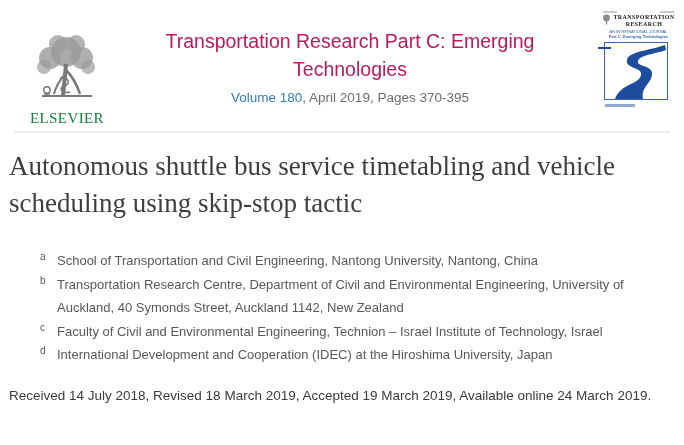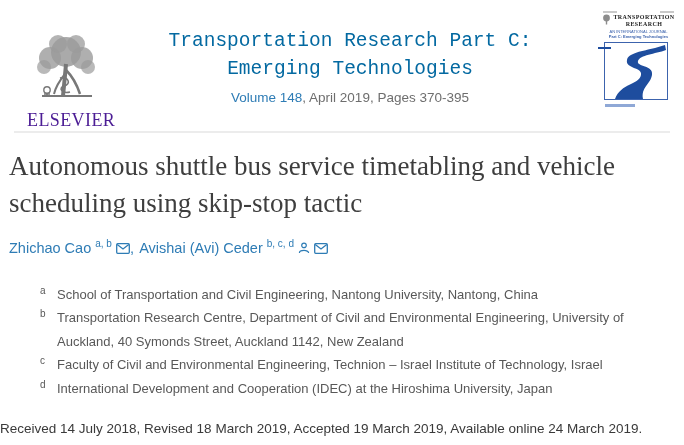--- a/index.html
+++ b/index.html
@@ -3,24 +3,24 @@
 <meta charset="utf-8">
 <style>
   * { margin:0; padding:0; box-sizing:border-box; }
   html,body { background:#ffffff; }
   body { font-family:"Liberation Sans", sans-serif; }
   .page { position:relative; width:684px; height:445px; background:#fff; overflow:hidden; }
 
   
   .banner { position:relative; height:133px; }
   .elsevier-logo { position:absolute; left:27px; top:34px; width:80px; text-align:center; cursor:pointer; }
-  .elsevier-word { font-family:"Liberation Serif", serif; font-size:18px; letter-spacing:0.4px;
-                   color:#4c1d95; margin-top:2px; }
+  .elsevier-word { font-family:"Liberation Serif", serif; font-size:15px; letter-spacing:0.4px;
+                   color:#15803d; margin-top:2px; }
   .journal-info { position:absolute; left:132px; width:436px; top:28px; text-align:center; }
-  .journal-title { font-weight:400; font-size:19.5px; line-height:27.5px; color:#0369a1; cursor:pointer;font-family:Liberation Mono, monospace; }
+  .journal-title { font-weight:400; font-size:19.5px; line-height:27.5px; color:#be185d; cursor:pointer; }
   .volume-line { margin-top:7px; font-size:13.5px; color:#6e6e6e; }
   .volume-link { color:#2e7cb5; text-decoration:none; cursor:pointer; }
 
   
   .cover { position:absolute; right:3px; top:8px; width:85px; height:116px; background:#fff; cursor:pointer; }
   .cover-corner-row { display:flex; justify-content:space-between; padding:3px 7px 1px 7px; }
   .corner-bar { width:14px; height:2px; background:#c9c9c9; }
   .cover-masthead { display:flex; align-items:flex-start; justify-content:center; gap:2px; padding:0 4px; }
   .cover-title-lines { text-align:center; }
   .cover-title { font-family:"Liberation Serif", serif; font-weight:700; font-size:6px;
@@ -42,21 +42,21 @@
   .author-link { color:#2e7cb5; text-decoration:none; cursor:pointer; }
   .authors sup { font-size:10px; margin-left:4px; }
   .author-icon { margin-left:4px; vertical-align:-1px; cursor:pointer; }
   .author-sep { color:#2e7cb5; margin-right:2px; }
 
   .affiliations { margin:27px 0 0 31px; list-style:none; }
   .aff-row { display:grid; grid-template-columns:17px 1fr; font-size:13px; line-height:23.5px;
              color:#585858; max-width:607px; }
   .aff-label { font-size:10px; position:relative; top:-4px; }
 
-  .dates { margin-top:21px; font-size:13.5px; color:#3a3a3a; }
+  .dates { margin-top:21px; padding-left:9px; font-size:13.5px; color:#3a3a3a; }
 </style>
 </head>
 <body>
 
 <div class="page">
 
   <div class="banner">
 
     <div class="elsevier-logo">
       <svg width="74" height="70" viewBox="0 0 74 70">
@@ -77,21 +77,21 @@
           <path d="M12 62 L62 62" stroke-width="1.8"></path>
           <circle cx="17" cy="56" r="3.2" stroke-width="1.4"></circle>
           <path d="M17 59 L17 62 M14 60 L20 60" stroke-width="1.4"></path>
         </g>
       </svg>
       <div class="elsevier-word">ELSEVIER</div>
     </div>
 
     <div class="journal-info">
       <div class="journal-title">Transportation Research Part C: Emerging Technologies</div>
-      <div class="volume-line"><span class="volume-link">Volume 148</span><span>, April 2019, Pages 370-395</span></div>
+      <div class="volume-line"><span class="volume-link">Volume 180</span><span>, April 2019, Pages 370-395</span></div>
     </div>
 
     <div class="cover">
       <div class="cover-corner-row">
         <span class="corner-bar"></span>
         <span class="corner-bar"></span>
       </div>
       <div class="cover-masthead">
         <svg width="9" height="12" viewBox="0 0 9 12">
           <circle cx="4.5" cy="4" r="3.4" fill="#8c8c8c"></circle>
@@ -120,33 +120,20 @@
       <div class="cover-footer-bar"></div>
     </div>
   </div>
 
   <hr class="divider">
 
   <div class="main">
 
     <h1 class="article-title">Autonomous shuttle bus service timetabling and vehicle scheduling using skip-stop tactic</h1>
 
-    <div class="authors">
-      <a class="author-link"><span>Zhichao Cao</span><sup>a, b</sup></a><svg class="author-icon" width="14" height="11" viewBox="0 0 14 11">
-        <rect x="0.7" y="0.7" width="12.6" height="9.6" rx="1" fill="none" stroke="#2e7cb5" stroke-width="1.3"></rect>
-        <path d="M1.2 1.4 L7 6 L12.8 1.4" fill="none" stroke="#2e7cb5" stroke-width="1.3"></path>
-      </svg><span class="author-sep">,</span>
-      <a class="author-link"><span>Avishai (Avi) Ceder</span><sup>b, c, d</sup></a><svg class="author-icon" width="12" height="12" viewBox="0 0 12 12">
-        <circle cx="6" cy="3.4" r="2.3" fill="none" stroke="#2e7cb5" stroke-width="1.2"></circle>
-        <path d="M1.4 11 C1.4 7.6 10.6 7.6 10.6 11" fill="none" stroke="#2e7cb5" stroke-width="1.2"></path>
-      </svg><svg class="author-icon" width="14" height="11" viewBox="0 0 14 11">
-        <rect x="0.7" y="0.7" width="12.6" height="9.6" rx="1" fill="none" stroke="#2e7cb5" stroke-width="1.3"></rect>
-        <path d="M1.2 1.4 L7 6 L12.8 1.4" fill="none" stroke="#2e7cb5" stroke-width="1.3"></path>
-      </svg>
-    </div>
 
     <ul class="affiliations">
       <li class="aff-row">
         <span class="aff-label">a</span>
         <span>School of Transportation and Civil Engineering, Nantong University, Nantong, China</span>
       </li>
       <li class="aff-row">
         <span class="aff-label">b</span>
         <span>Transportation Research Centre, Department of Civil and Environmental Engineering, University of Auckland, 40 Symonds Street, Auckland 1142, New Zealand</span>
       </li>

